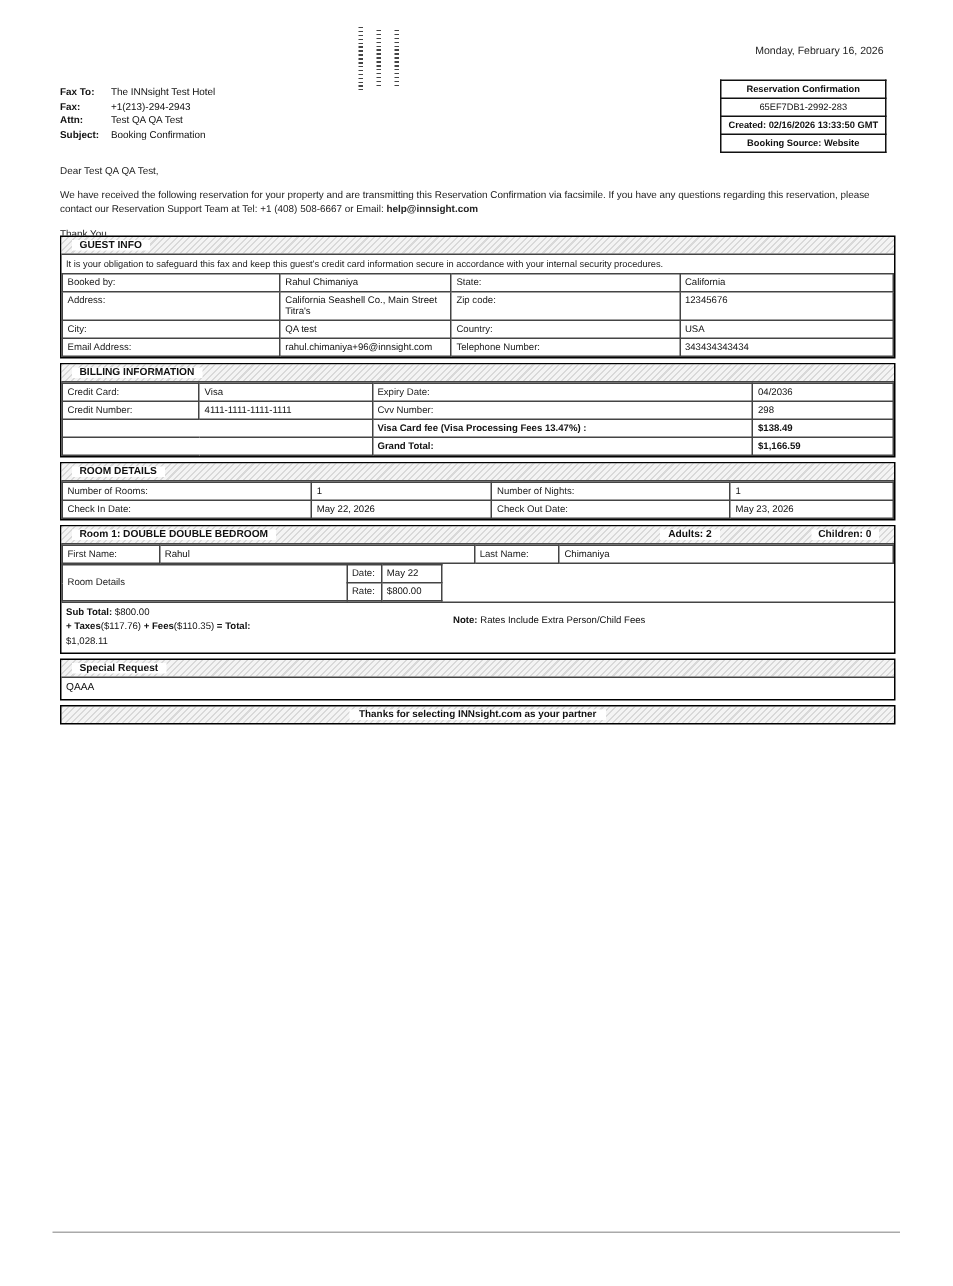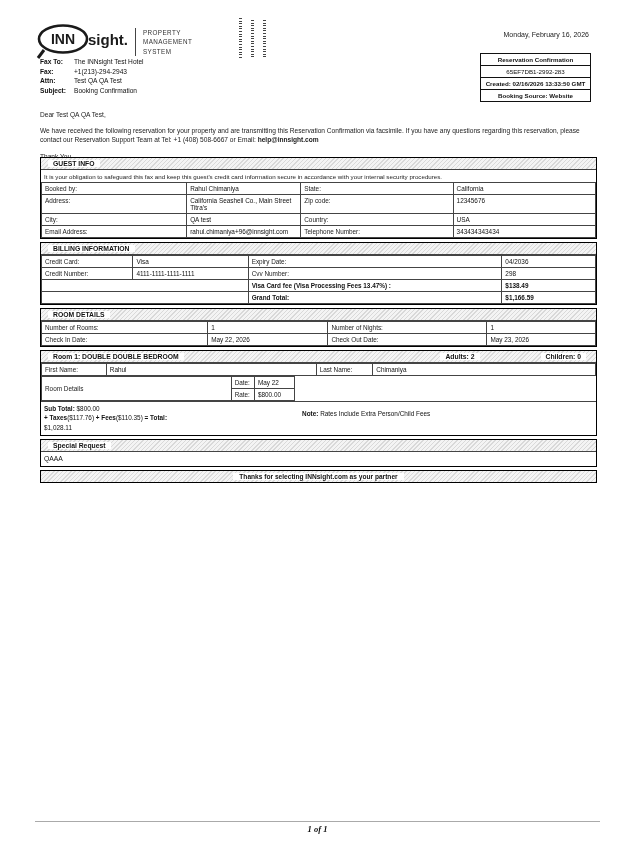--- a/index.html
+++ b/index.html
@@ -51,35 +51,20 @@
   
   .foot-rule { position:absolute; left:35px; top:821px; width:565px; border-top:1px solid #aaa; }
   .foot-page { position:absolute; left:0; top:824px; width:635px; text-align:center;
                font-family:"Liberation Serif", serif; font-weight:bold; font-style:italic; font-size:8.5px; }
 </style>
 </head>
 <body>
 
 <div class="page">
 
-  <div class="logo-row">
-    <div class="logo-mark">
-      <svg width="92" height="40" viewBox="0 0 92 40">
-        <ellipse cx="27" cy="17" rx="24" ry="13.5" fill="none" stroke="#1a1a1a" stroke-width="2.6"></ellipse>
-        <line x1="8" y1="28" x2="2" y2="36" stroke="#1a1a1a" stroke-width="3"></line>
-        <text x="27" y="22" text-anchor="middle" font-family="Liberation Sans, sans-serif" font-weight="bold" font-size="14" fill="#1a1a1a">INN</text>
-        <text x="52" y="22.5" font-family="Liberation Sans, sans-serif" font-weight="bold" font-size="15" fill="#1a1a1a">sight.</text>
-      </svg>
-    </div>
-    <div class="logo-tagline">
-      <div>PROPERTY</div>
-      <div>MANAGEMENT</div>
-      <div>SYSTEM</div>
-    </div>
-  </div>
 
   <div class="marks">
     <div class="mark-strip mark-a"></div>
     <div class="mark-strip mark-b"></div>
     <div class="mark-strip mark-b"></div>
   </div>
 
   <div class="date-line">Monday, February 16, 2026</div>
   <table class="conf-table">
     <tbody>
@@ -293,15 +278,14 @@
       <div class="sr-value">QAAA</div>
     </div>
 
     <div class="banner">
       <span class="patch">Thanks for selecting INNsight.com as your partner</span>
     </div>
 
   </div>
 
   <div class="foot-rule"></div>
-  <div class="foot-page">1 of 1</div>
 
 </div>
 
 </body></html>

